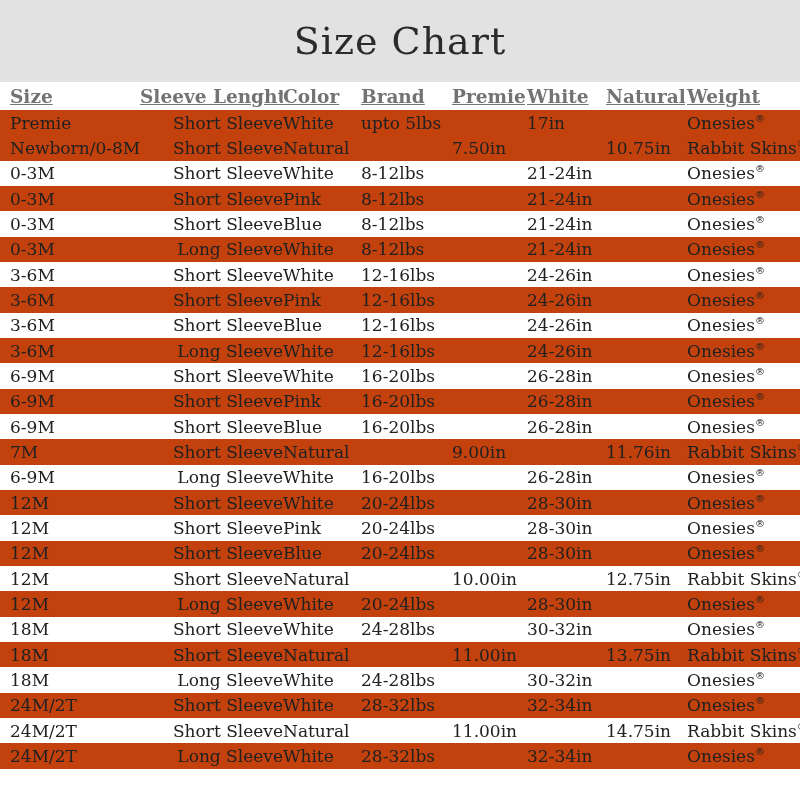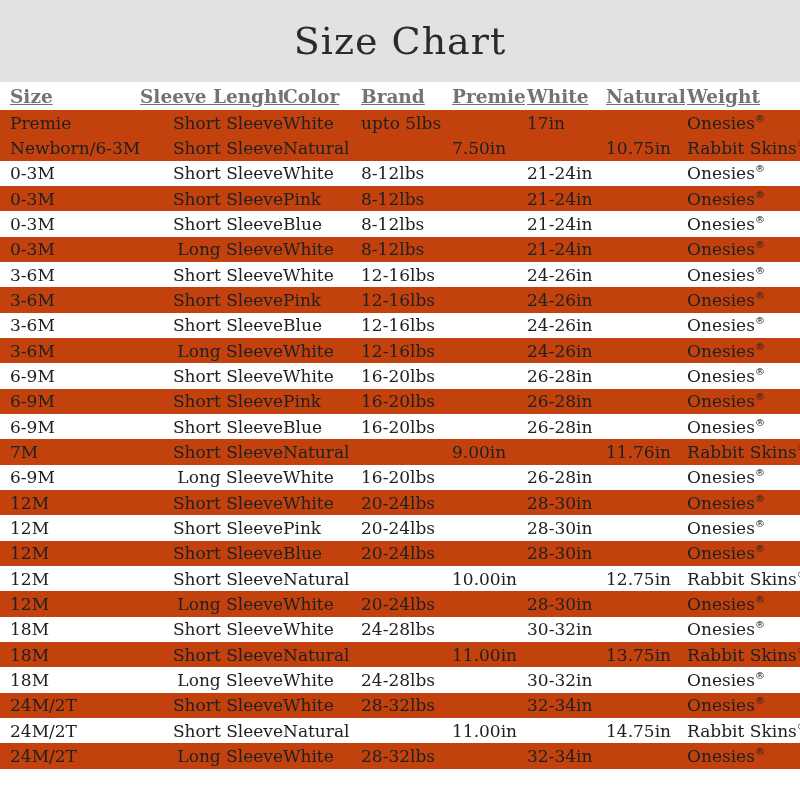--- a/index.html
+++ b/index.html
@@ -98,21 +98,21 @@
           <td class="col-size">Premie</td>
           <td class="col-sleeve">Short Sleeve</td>
           <td class="col-color">White</td>
           <td class="col-weight">upto 5lbs</td>
           <td class="col-width"></td>
           <td class="col-height">17in</td>
           <td class="col-length"></td>
           <td class="col-brand">Onesies<sup>®</sup></td>
         </tr>
         <tr class="band">
-          <td class="col-size">Newborn/6-3M</td>
+          <td class="col-size">Newborn/0-8M</td>
           <td class="col-sleeve">Short Sleeve</td>
           <td class="col-color">Natural</td>
           <td class="col-weight"></td>
           <td class="col-width">7.50in</td>
           <td class="col-height"></td>
           <td class="col-length">10.75in</td>
           <td class="col-brand">Rabbit Skins<sup>®</sup></td>
         </tr>
         <tr class="plain">
           <td class="col-size">0-3M</td>

